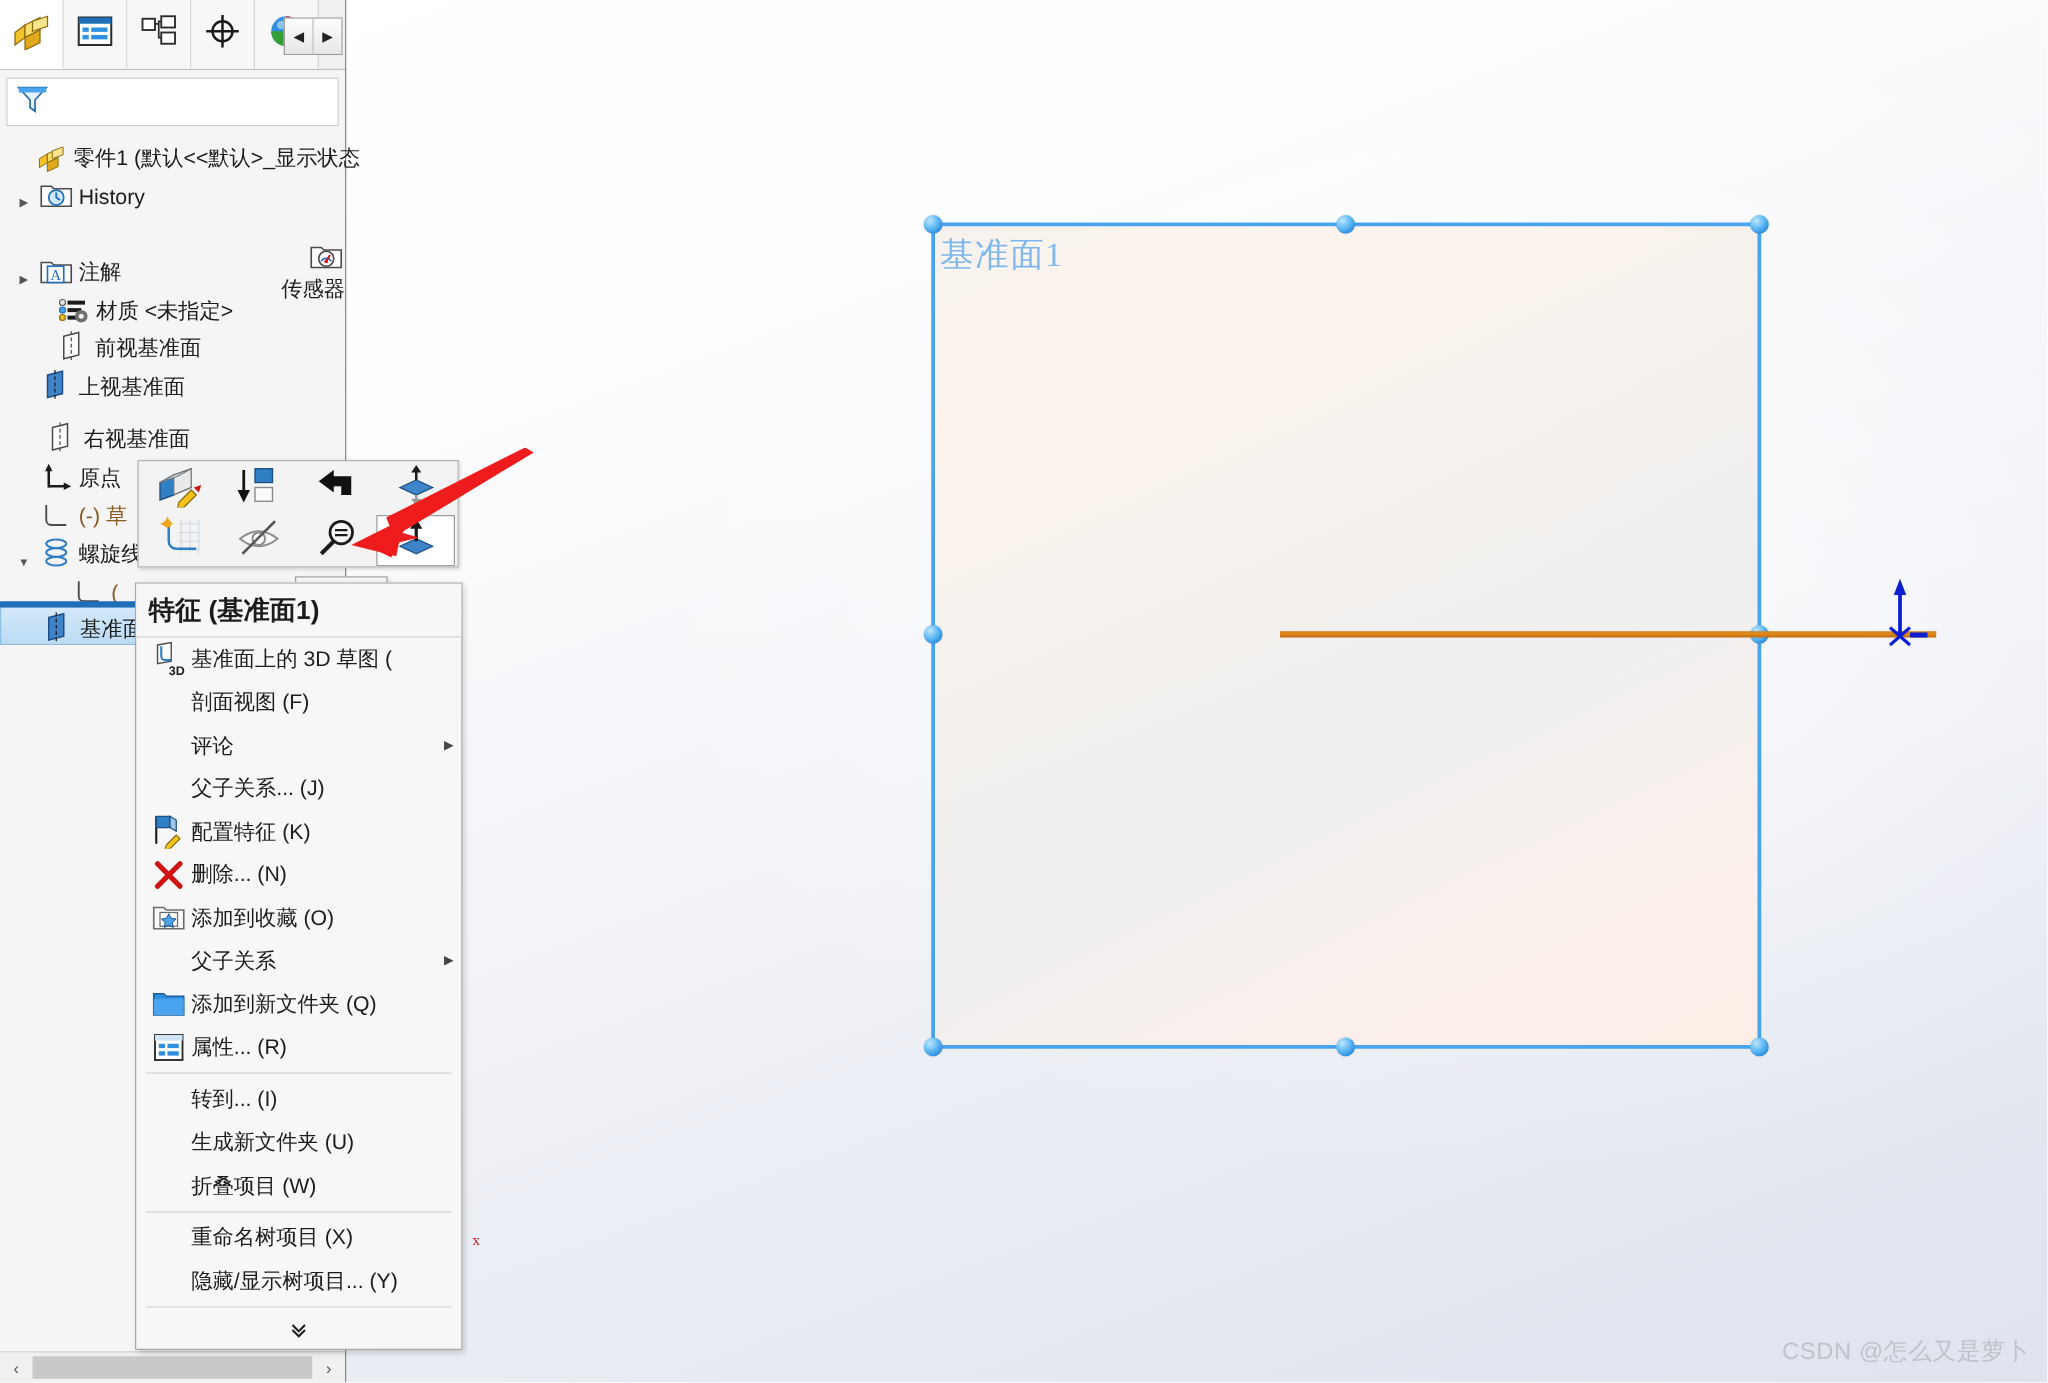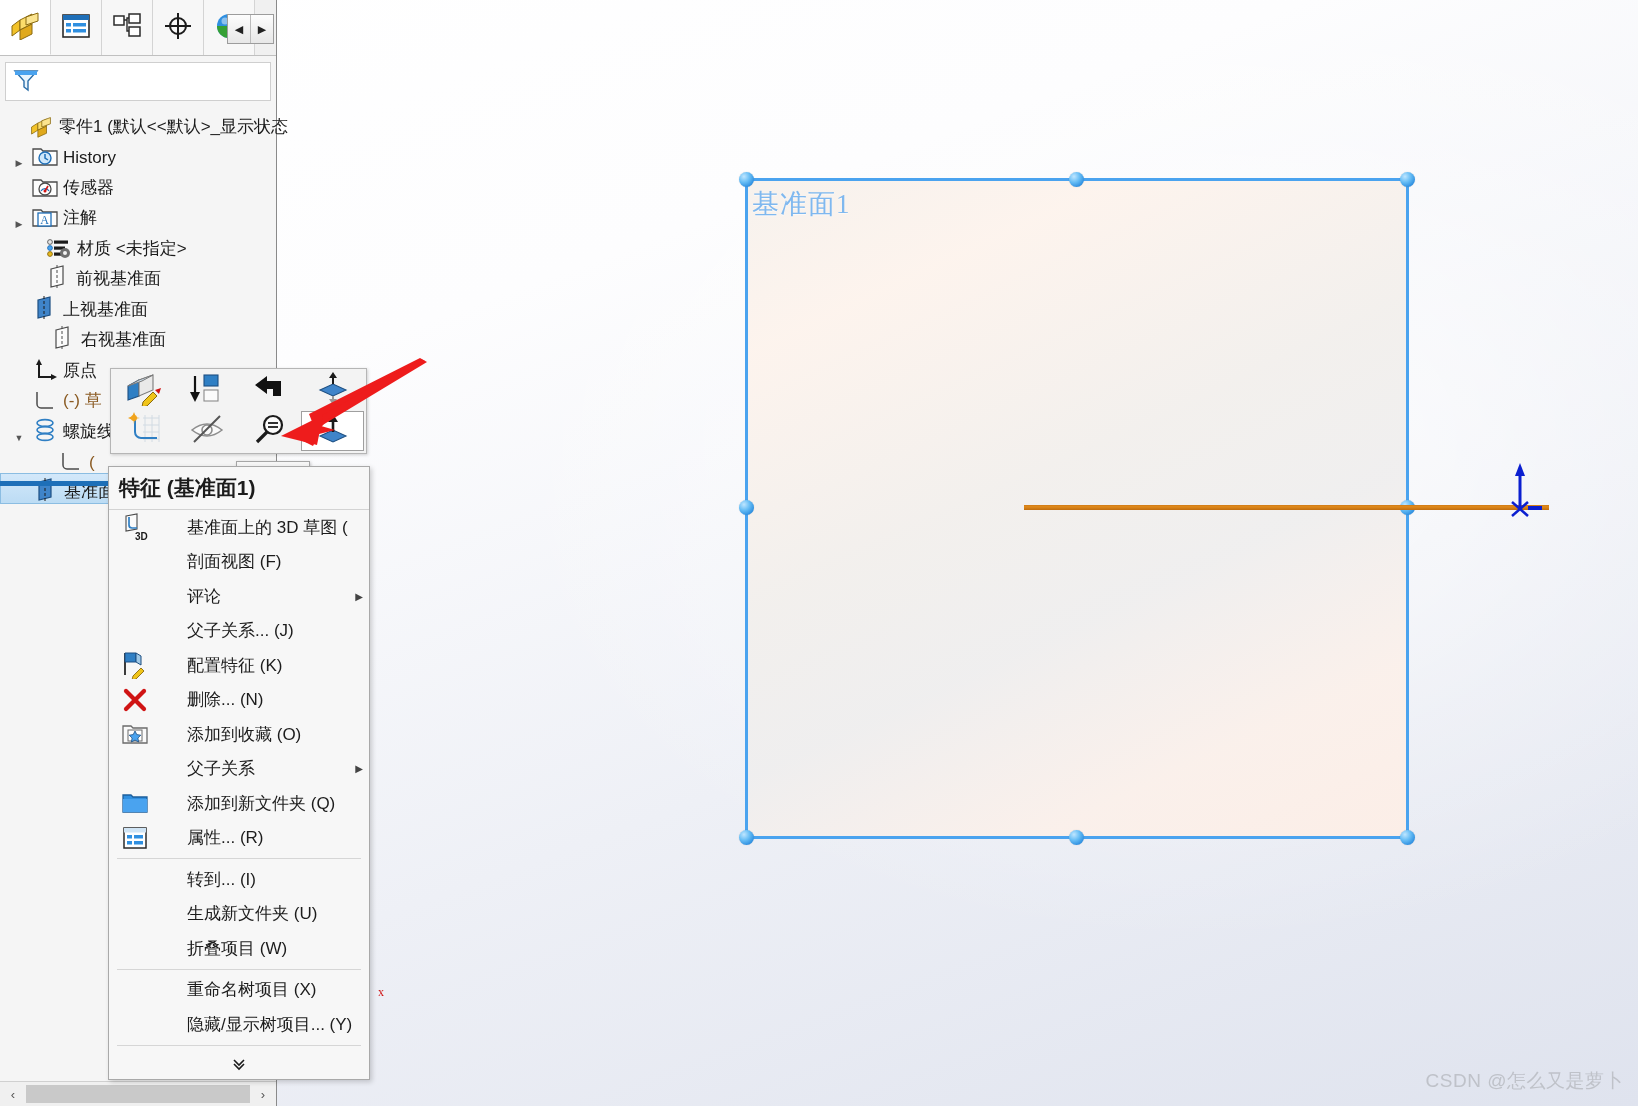--- a/index.html
+++ b/index.html
@@ -168,21 +168,21 @@
   #ctx-menu-header {
     font-weight: bold; padding: 7px 10px 7px 10px;
     border-bottom: 1px solid #d3d3d3;
     background: #f7f7f7; font-size: 21px;
   }
   .menu-item {
     display: flex; align-items: center; height: 34.5px;
     padding-left: 8px; position: relative; white-space: nowrap;
   }
   .menu-item .micon { width: 36px; flex: 0 0 36px; display: flex; align-items: center; justify-content: center; }
-  .menu-item .mlabel { flex: 1; margin-left: 34px; }
+  .menu-item .mlabel { flex: 1; }
   .menu-item .msub { width: 20px; text-align: center; font-size: 10px; color: #444; }
   .menu-sep { height: 1px; background: #d6d6d6; margin: 3px 8px 3px 8px; }
   #ctx-menu-chevron {
     height: 30px; display: flex; align-items: center; justify-content: center;
     font-size: 13px; color: #333;
   }
 
   
   #watermark {
     position: absolute; right: 14px; bottom: 12px;
@@ -324,21 +324,21 @@
       <span class="ticon">
         <svg width="26" height="24" viewBox="0 0 26 24">
           <path d="M1 5 h8 l2 2 h14 v14 H1 Z" fill="#fdfdfd" stroke="#4b4b4b" stroke-width="1.3"></path>
           <circle cx="13" cy="14" r="6" fill="#cfe7fa" stroke="#1f6fb8" stroke-width="1.4"></circle>
           <path d="M13 10 v4 l3 2" fill="none" stroke="#1f6fb8" stroke-width="1.5"></path>
         </svg>
       </span>
       <span class="tlabel">History</span>
     </div>
 
-    <div class="tree-row" style="padding-left:8px;">
+    <div class="tree-row" style="padding-left:8px;flex-direction:column;">
       <span class="twisty"></span>
       <span class="ticon">
         <svg width="26" height="24" viewBox="0 0 26 24">
           <path d="M1 5 h8 l2 2 h14 v14 H1 Z" fill="#fdfdfd" stroke="#4b4b4b" stroke-width="1.3"></path>
           <circle cx="13" cy="14" r="6" fill="#fff" stroke="#4b4b4b" stroke-width="1.3"></circle>
           <path d="M9 16 a4.5 4.5 0 0 1 8 0" fill="none" stroke="#1f6fb8" stroke-width="1.3"></path>
           <line x1="13" y1="16" x2="16" y2="11" stroke="#d01414" stroke-width="1.6"></line>
           <circle cx="13" cy="16" r="1.5" fill="#d01414"></circle>
         </svg>
       </span>
@@ -389,21 +389,21 @@
       <span class="twisty"></span>
       <span class="ticon">
         <svg width="26" height="26" viewBox="0 0 26 26">
           <polygon points="6,5 18,2 18,20 6,23" fill="#3f84c9" stroke="#1d4f82" stroke-width="1.2"></polygon>
           <line x1="12" y1="1" x2="12" y2="25" stroke="#1b1b1b" stroke-width="1" stroke-dasharray="3,2"></line>
         </svg>
       </span>
       <span class="tlabel">上视基准面</span>
     </div>
 
-    <div class="tree-row" style="padding-left:26px;">
+    <div class="tree-row" style="padding-left:12px;margin-top:12px;">
       <span class="twisty"></span>
       <span class="ticon">
         <svg width="26" height="26" viewBox="0 0 26 26">
           <polygon points="6,5 18,2 18,20 6,23" fill="#fbfbfb" stroke="#4b4b4b" stroke-width="1.2"></polygon>
           <line x1="12" y1="1" x2="12" y2="25" stroke="#4b4b4b" stroke-width="1" stroke-dasharray="3,2"></line>
         </svg>
       </span>
       <span class="tlabel">右视基准面</span>
     </div>
 

